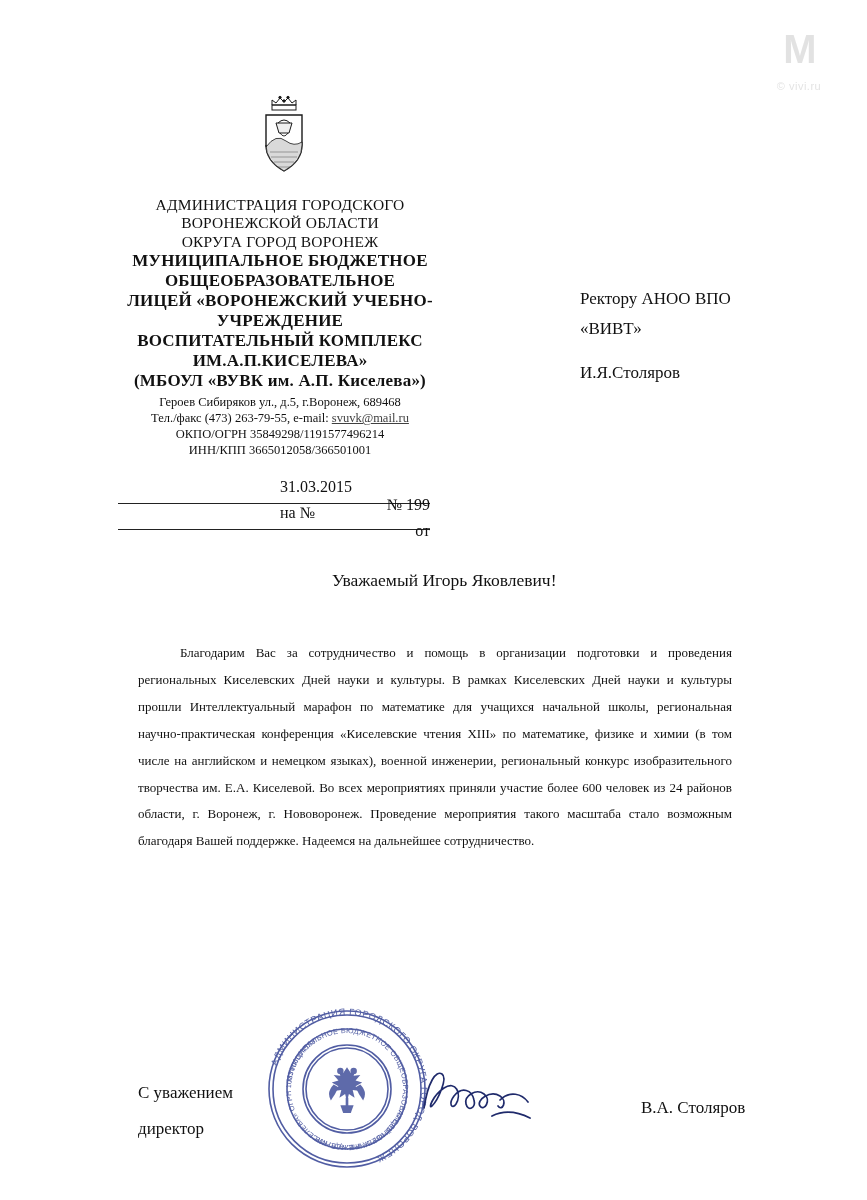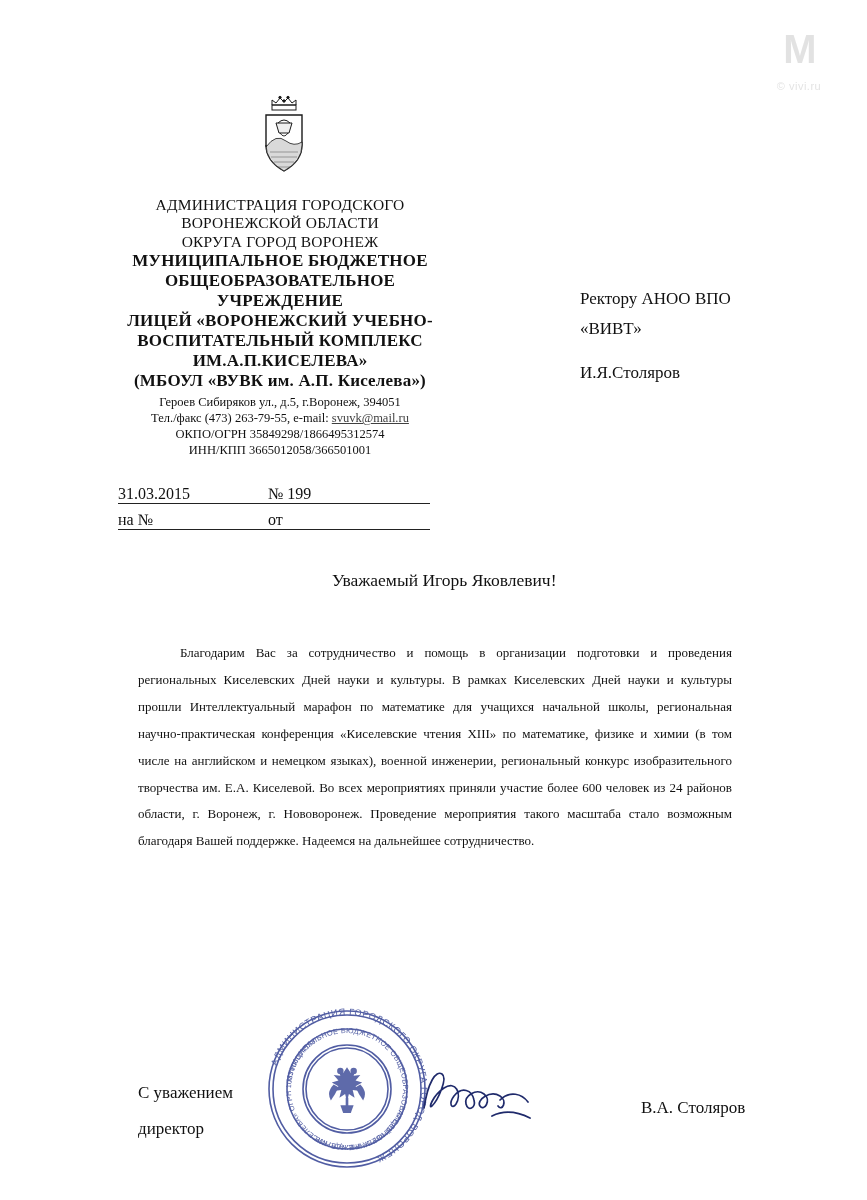--- a/index.html
+++ b/index.html
@@ -87,20 +87,21 @@
     position: absolute;
     top: 478px;
     left: 118px;
     width: 312px;
     font-size: 16px;
   }
   .reg-row {
     display: flex;
     align-items: flex-end;
     height: 25px;
+    flex-direction: column;
   }
   .reg-row .c1 { width: 150px; }
   .reg-row .c2 { flex: 1; }
   .reg-rule {
     border-top: 1.2px solid #222;
     width: 100%;
   }
 
   
   .greeting {
@@ -193,31 +194,31 @@
     </g>
   </svg>
 </div>
 
 <div class="letterhead">
   <div class="lh-line">АДМИНИСТРАЦИЯ ГОРОДСКОГО</div>
   <div class="lh-line">ВОРОНЕЖСКОЙ ОБЛАСТИ</div>
   <div class="lh-line">ОКРУГА ГОРОД ВОРОНЕЖ</div>
   <div class="lh-line bold">МУНИЦИПАЛЬНОЕ БЮДЖЕТНОЕ</div>
   <div class="lh-line bold">ОБЩЕОБРАЗОВАТЕЛЬНОЕ</div>
+  <div class="lh-line bold">ЛИЦЕЙ «ВОРОНЕЖСКИЙ УЧЕБНО-</div>
   <div class="lh-line bold">УЧРЕЖДЕНИЕ</div>
-  <div class="lh-line bold">ЛИЦЕЙ «ВОРОНЕЖСКИЙ УЧЕБНО-</div>
   <div class="lh-line bold">ВОСПИТАТЕЛЬНЫЙ КОМПЛЕКС</div>
   <div class="lh-line bold">ИМ.А.П.КИСЕЛЕВА»</div>
   <div class="lh-line bold">(МБОУЛ «ВУВК им. А.П. Киселева»)</div>
   <div class="lh-gap"></div>
-  <div class="lh-small">Героев Сибиряков ул., д.5,  г.Воронеж, 394051</div>
+  <div class="lh-small">Героев Сибиряков ул., д.5,  г.Воронеж, 689468</div>
   <div class="lh-small">
     <span>Тел./факс (473) 263-79-55, e-mail: </span><span class="ul">svuvk@mail.ru</span>
   </div>
-  <div class="lh-small">ОКПО/ОГРН 35849298/1866495312574</div>
+  <div class="lh-small">ОКПО/ОГРН 35849298/1191577496214</div>
   <div class="lh-small">ИНН/КПП  3665012058/366501001</div>
 </div>
 
 <div class="addressee">
   <div>Ректору АНОО ВПО</div>
   <div>«ВИВТ»</div>
   <div style="height:14px"></div>
   <div>И.Я.Столяров</div>
 </div>
 

